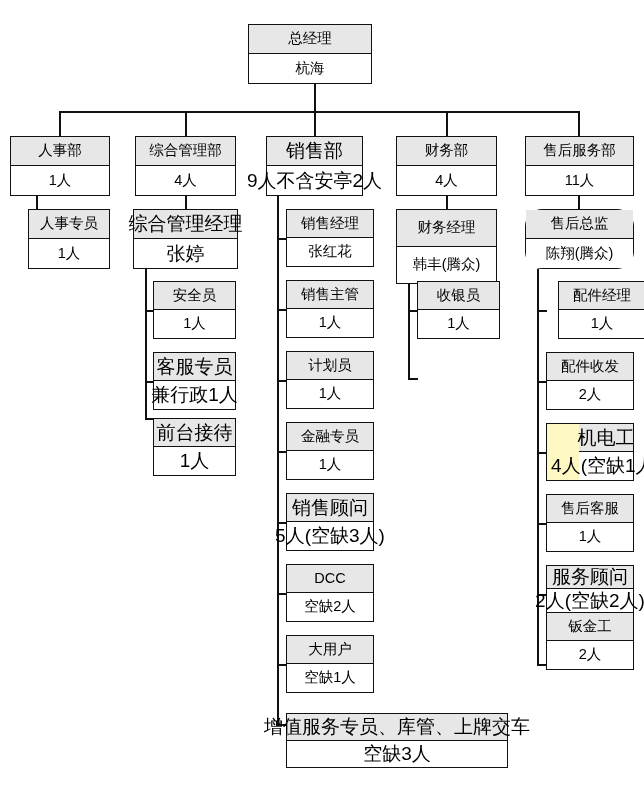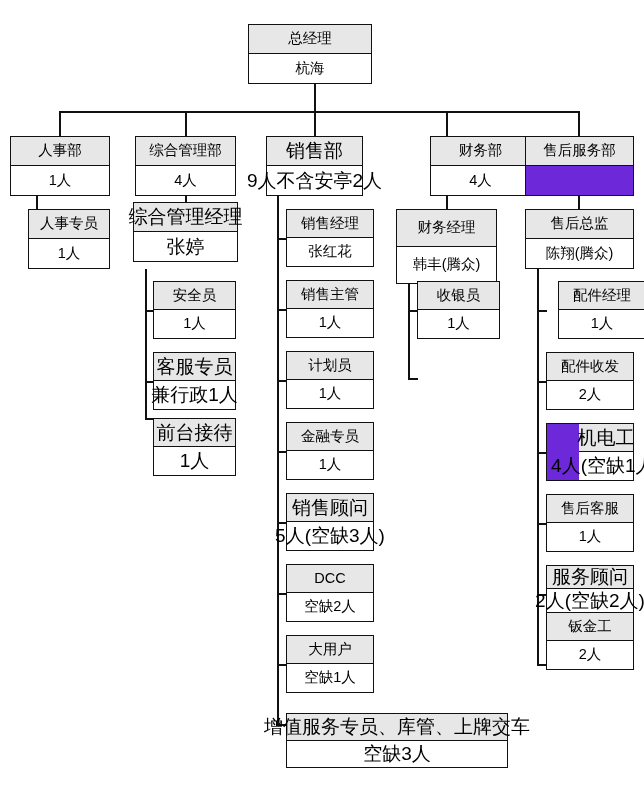--- a/index.html
+++ b/index.html
@@ -15,21 +15,21 @@
     position: relative;
     width: 644px;
     height: 789px;
     background: #ffffff;
     overflow: hidden;
   }
   .node {
     position: absolute;
     box-sizing: border-box;
     border: 1.6px solid #111111;
-    background: #6d28d9;
+    background: #fef9c3;
     z-index: 2;
   }
   .node .title {
     box-sizing: border-box;
     background: #e7e7e7;
     border-bottom: 1.6px solid #111111;
     height: 50%;
     display: flex;
     align-items: center;
     justify-content: center;
@@ -87,37 +87,38 @@
     <div class="body">1人</div>
   </div>
   <div class="node" style="left:135px; top:136px; width:101px; height:60px;">
     <div class="title">综合管理部</div>
     <div class="body">4人</div>
   </div>
   <div class="node sm" style="left:266px; top:136px; width:97px; height:60px;">
     <div class="title">销售部</div>
     <div class="body">9人不含安亭2人</div>
   </div>
-  <div class="node" style="left:396px; top:136px; width:101px; height:60px;margin-left:34px;">
+  <div class="node" style="left:396px; top:136px; width:101px; height:60px;">
     <div class="title">财务部</div>
     <div class="body">4人</div>
   </div>
   <div class="node" style="left:525px; top:136px; width:109px; height:60px;">
     <div class="title">售后服务部</div>
+    <div class="body">11人</div>
   </div>
 
   <div class="conn v" style="left:36px; top:196px; height:43px;"></div>
   <div class="conn h" style="left:36px; top:238px; width:20px;"></div>
   <div class="node" style="left:28px; top:209px; width:82px; height:60px;">
     <div class="title">人事专员</div>
     <div class="body">1人</div>
   </div>
 
   <div class="conn v" style="left:185px; top:196px; height:13px;"></div>
-  <div class="node sm" style="left:133px; top:202px; width:105px; height:60px;">
+  <div class="node sm" style="left:133px; top:209px; width:105px; height:60px;">
     <div class="title">综合管理经理</div>
     <div class="body">张婷</div>
   </div>
   <div class="conn v" style="left:145px; top:269px; height:150px;"></div>
   <div class="conn h" style="left:145px; top:310px; width:10px;"></div>
   <div class="conn h" style="left:145px; top:381px; width:10px;"></div>
   <div class="conn h" style="left:145px; top:418px; width:10px;"></div>
   <div class="node" style="left:153px; top:281px; width:83px; height:58px;">
     <div class="title">安全员</div>
     <div class="body">1人</div>
@@ -181,21 +182,21 @@
   </div>
   <div class="conn v" style="left:408px; top:269px; height:110px;"></div>
   <div class="conn h" style="left:408px; top:310px; width:10px;"></div>
   <div class="conn h" style="left:408px; top:378px; width:10px;"></div>
   <div class="node" style="left:417px; top:281px; width:83px; height:58px;">
     <div class="title">收银员</div>
     <div class="body">1人</div>
   </div>
 
   <div class="conn v" style="left:578px; top:196px; height:13px;"></div>
-  <div class="node" style="left:525px; top:209px; width:109px; height:60px;">
+  <div class="node" style="left:525px; top:209px; width:109px; height:60px;border-radius:17px;">
     <div class="title">售后总监</div>
     <div class="body">陈翔(腾众)</div>
   </div>
   <div class="conn v" style="left:537px; top:269px; height:396px;"></div>
   <div class="conn h" style="left:537px; top:310px; width:10px;"></div>
   <div class="conn h" style="left:537px; top:381px; width:10px;"></div>
   <div class="conn h" style="left:537px; top:452px; width:10px;"></div>
   <div class="conn h" style="left:537px; top:523px; width:10px;"></div>
   <div class="conn h" style="left:537px; top:594px; width:10px;"></div>
   <div class="conn h" style="left:537px; top:664px; width:10px;"></div>

